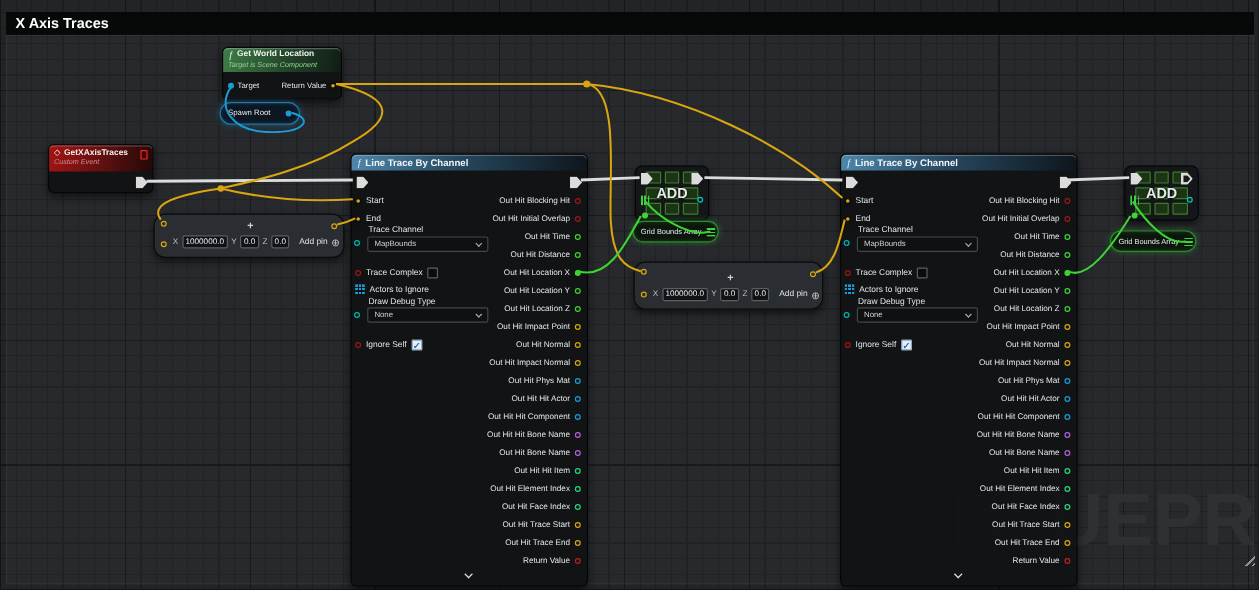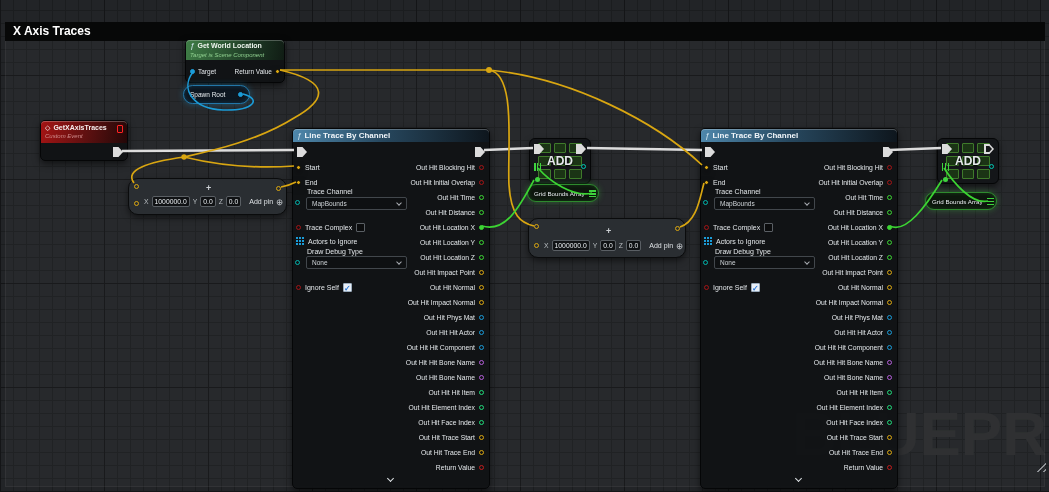--- a/index.html
+++ b/index.html
@@ -4,21 +4,21 @@
 <style>
   html,body{margin:0;padding:0;background:#111;}
   *{box-sizing:border-box;font-family:"Liberation Sans",sans-serif;}
   .canvas{position:relative;width:1049px;height:492px;overflow:hidden;background-color:#222427;
     background-image:
       repeating-linear-gradient(0deg,#141517 0 1px,transparent 1px 104px),
       repeating-linear-gradient(90deg,#141517 0 1px,transparent 1px 104px),
       repeating-linear-gradient(0deg,#1b1d1f 0 1px,transparent 1px 13px),
       repeating-linear-gradient(90deg,#1b1d1f 0 1px,transparent 1px 13px);}
   .comment-body{position:absolute;left:5px;top:29px;width:1040px;height:458px;background:rgba(255,255,255,.025);border:1px solid rgba(255,255,255,.05);}
-  .comment-title{position:absolute;left:5px;top:10px;width:1040px;height:19px;background:#070808;color:#fff;font-size:12px;font-weight:bold;line-height:19px;padding-left:8px;margin-top:12px;}
+  .comment-title{position:absolute;left:5px;top:10px;width:1040px;height:19px;background:#070808;color:#fff;font-size:12px;font-weight:bold;line-height:19px;padding-left:8px;}
   .watermark{position:absolute;left:792px;top:398px;font-size:62px;font-weight:bold;color:#2a2c2e;letter-spacing:0px;white-space:nowrap;}
   .grip{position:absolute;right:3px;bottom:20px;width:12px;height:12px;background:repeating-linear-gradient(135deg,transparent 0 2.5px,#8d9094 2.5px 4px);clip-path:polygon(100% 0,100% 100%,0 100%);}
 
   .node{position:absolute;background:rgba(17,19,21,.96);border:1px solid #050607;border-radius:5px;box-shadow:0 3px 7px rgba(0,0,0,.55);}
   .hdr{display:flex;align-items:center;gap:3px;padding-left:4px;border-radius:4px 4px 0 0;box-shadow:inset 0 1px 0 rgba(255,255,255,.25);}
   .fnicon{font-style:italic;font-size:8px;color:#d5e8f2;}
   .pin{width:5px;height:5px;border-radius:50%;border:1.5px solid var(--pc,#888);display:inline-block;flex:none;}
   .pin.filled{background:var(--pc,#888);}
   .pin.vec{--pc:var(--c-vector);} .pin.enum{--pc:var(--c-enum);} .pin.bool{--pc:var(--c-bool);}
   .pin.obj{--pc:var(--c-object);}

